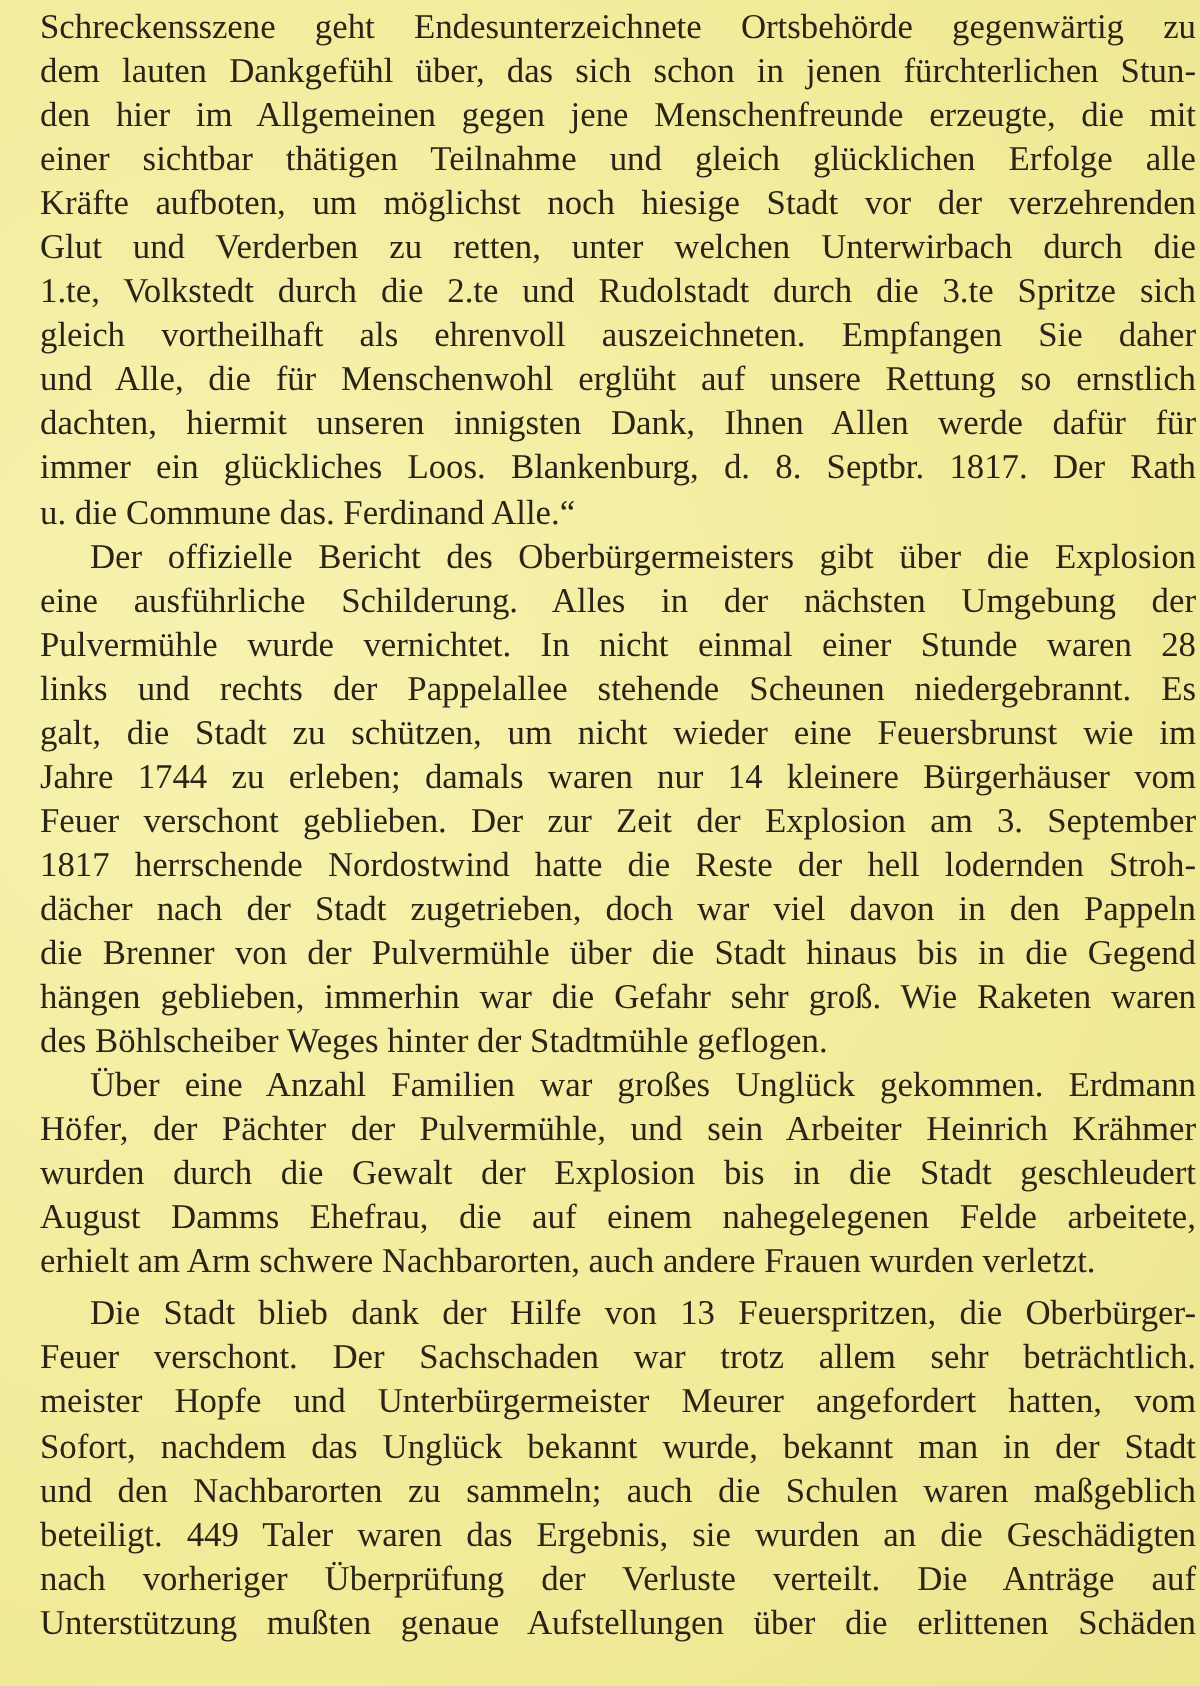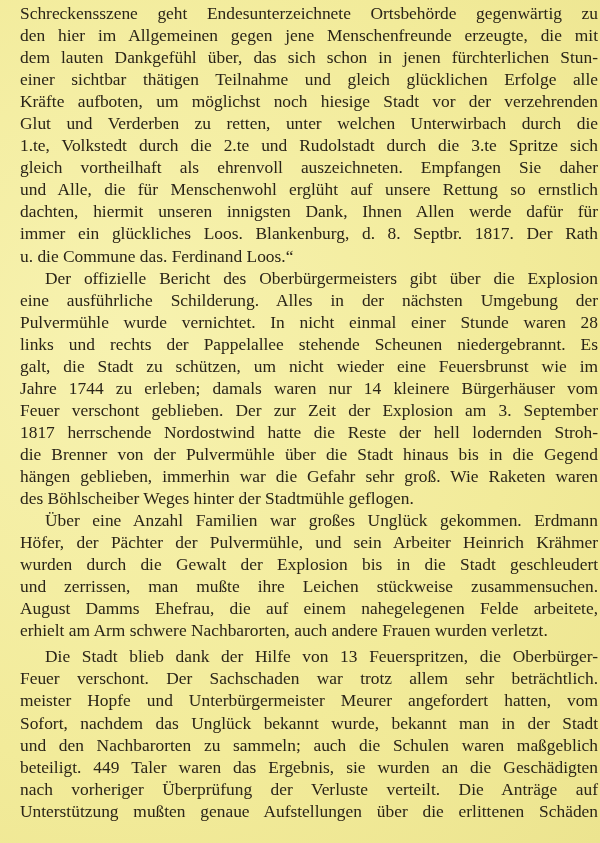--- a/index.html
+++ b/index.html
@@ -19,52 +19,52 @@
   .line.last { text-align-last: left; }
   .indent { padding-left: 25px; }
   .gap { height: 4px; }
 </style>
 </head>
 <body>
 
 <div class="page">
   <div>
     <span class="line">Schreckensszene geht Endesunterzeichnete Ortsbehörde gegenwärtig zu</span>
+    <span class="line">dem lauten Dankgefühl über, das sich schon in jenen fürchterlichen Stun-</span>
     <span class="line">den hier im Allgemeinen gegen jene Menschenfreunde erzeugte, die mit</span>
-    <span class="line">dem lauten Dankgefühl über, das sich schon in jenen fürchterlichen Stun-</span>
     <span class="line">einer sichtbar thätigen Teilnahme und gleich glücklichen Erfolge alle</span>
     <span class="line">Kräfte aufboten, um möglichst noch hiesige Stadt vor der verzehrenden</span>
     <span class="line">Glut und Verderben zu retten, unter welchen Unterwirbach durch die</span>
     <span class="line">1.te, Volkstedt durch die 2.te und Rudolstadt durch die 3.te Spritze sich</span>
     <span class="line">gleich vortheilhaft als ehrenvoll auszeichneten. Empfangen Sie daher</span>
     <span class="line">und Alle, die für Menschenwohl erglüht auf unsere Rettung so ernstlich</span>
     <span class="line">dachten, hiermit unseren innigsten Dank, Ihnen Allen werde dafür für</span>
     <span class="line">immer ein glückliches Loos. Blankenburg, d. 8. Septbr. 1817. Der Rath</span>
-    <span class="line last">u. die Commune das. Ferdinand Loos.“</span>
+    <span class="line last">u. die Commune das. Ferdinand Alle.“</span>
   </div>
 
   <div>
     <span class="line indent">Der offizielle Bericht des Oberbürgermeisters gibt über die Explosion</span>
     <span class="line">eine ausführliche Schilderung. Alles in der nächsten Umgebung der</span>
     <span class="line">Pulvermühle wurde vernichtet. In nicht einmal einer Stunde waren 28</span>
     <span class="line">links und rechts der Pappelallee stehende Scheunen niedergebrannt. Es</span>
     <span class="line">galt, die Stadt zu schützen, um nicht wieder eine Feuersbrunst wie im</span>
     <span class="line">Jahre 1744 zu erleben; damals waren nur 14 kleinere Bürgerhäuser vom</span>
     <span class="line">Feuer verschont geblieben. Der zur Zeit der Explosion am 3. September</span>
     <span class="line">1817 herrschende Nordostwind hatte die Reste der hell lodernden Stroh-</span>
+    <span class="line">dächer nach der Stadt zugetrieben, doch war viel davon in den Pappeln</span>
     <span class="line">die Brenner von der Pulvermühle über die Stadt hinaus bis in die Gegend</span>
     <span class="line">hängen geblieben, immerhin war die Gefahr sehr groß. Wie Raketen waren</span>
     <span class="line last">des Böhlscheiber Weges hinter der Stadtmühle geflogen.</span>
   </div>
 
   <div>
     <span class="line indent">Über eine Anzahl Familien war großes Unglück gekommen. Erdmann</span>
     <span class="line">Höfer, der Pächter der Pulvermühle, und sein Arbeiter Heinrich Krähmer</span>
     <span class="line">wurden durch die Gewalt der Explosion bis in die Stadt geschleudert</span>
-    <span class="line">und zerrissen, man mußte ihre Leichen stückweise zusammensuchen.</span>
     <span class="line">August Damms Ehefrau, die auf einem nahegelegenen Felde arbeitete,</span>
     <span class="line last">erhielt am Arm schwere Nachbarorten, auch andere Frauen wurden verletzt.</span>
   </div>
   <div class="gap"></div>
 
   <div>
     <span class="line indent">Die Stadt blieb dank der Hilfe von 13 Feuerspritzen, die Oberbürger-</span>
     <span class="line">Feuer verschont. Der Sachschaden war trotz allem sehr beträchtlich.</span>
     <span class="line">meister Hopfe und Unterbürgermeister Meurer angefordert hatten, vom</span>
     <span class="line">Sofort, nachdem das Unglück bekannt wurde, bekannt man in der Stadt</span>

